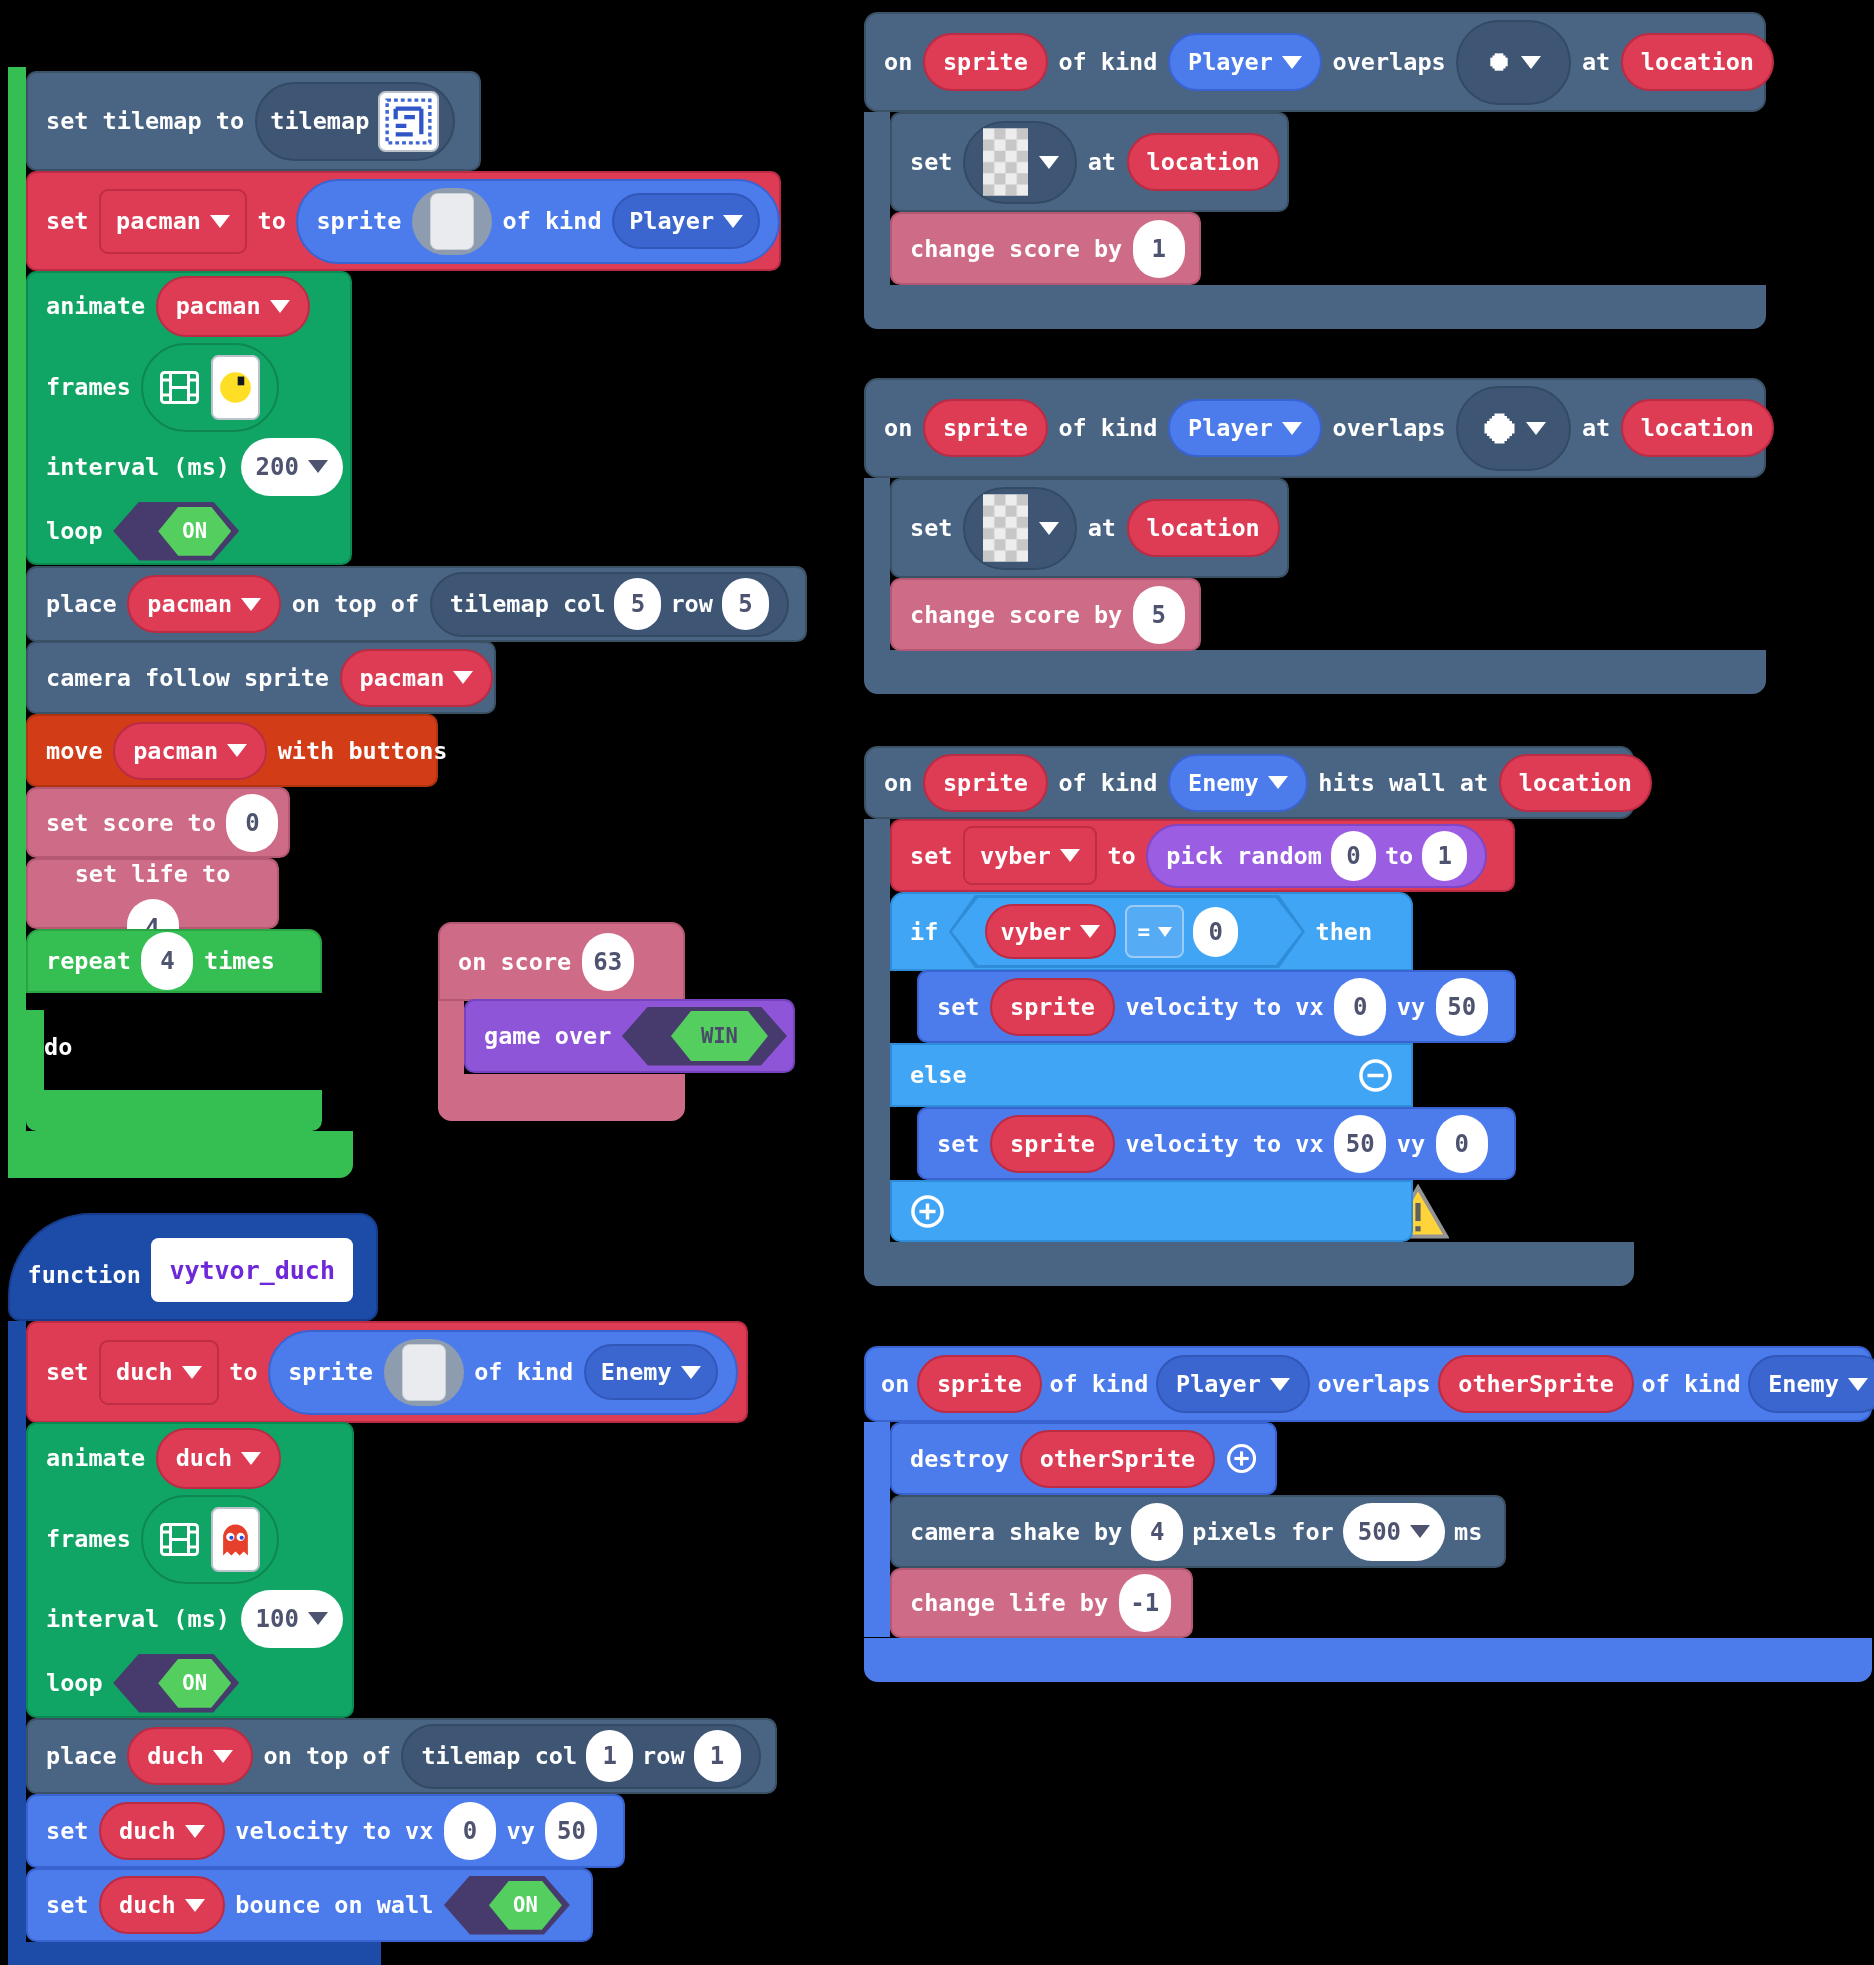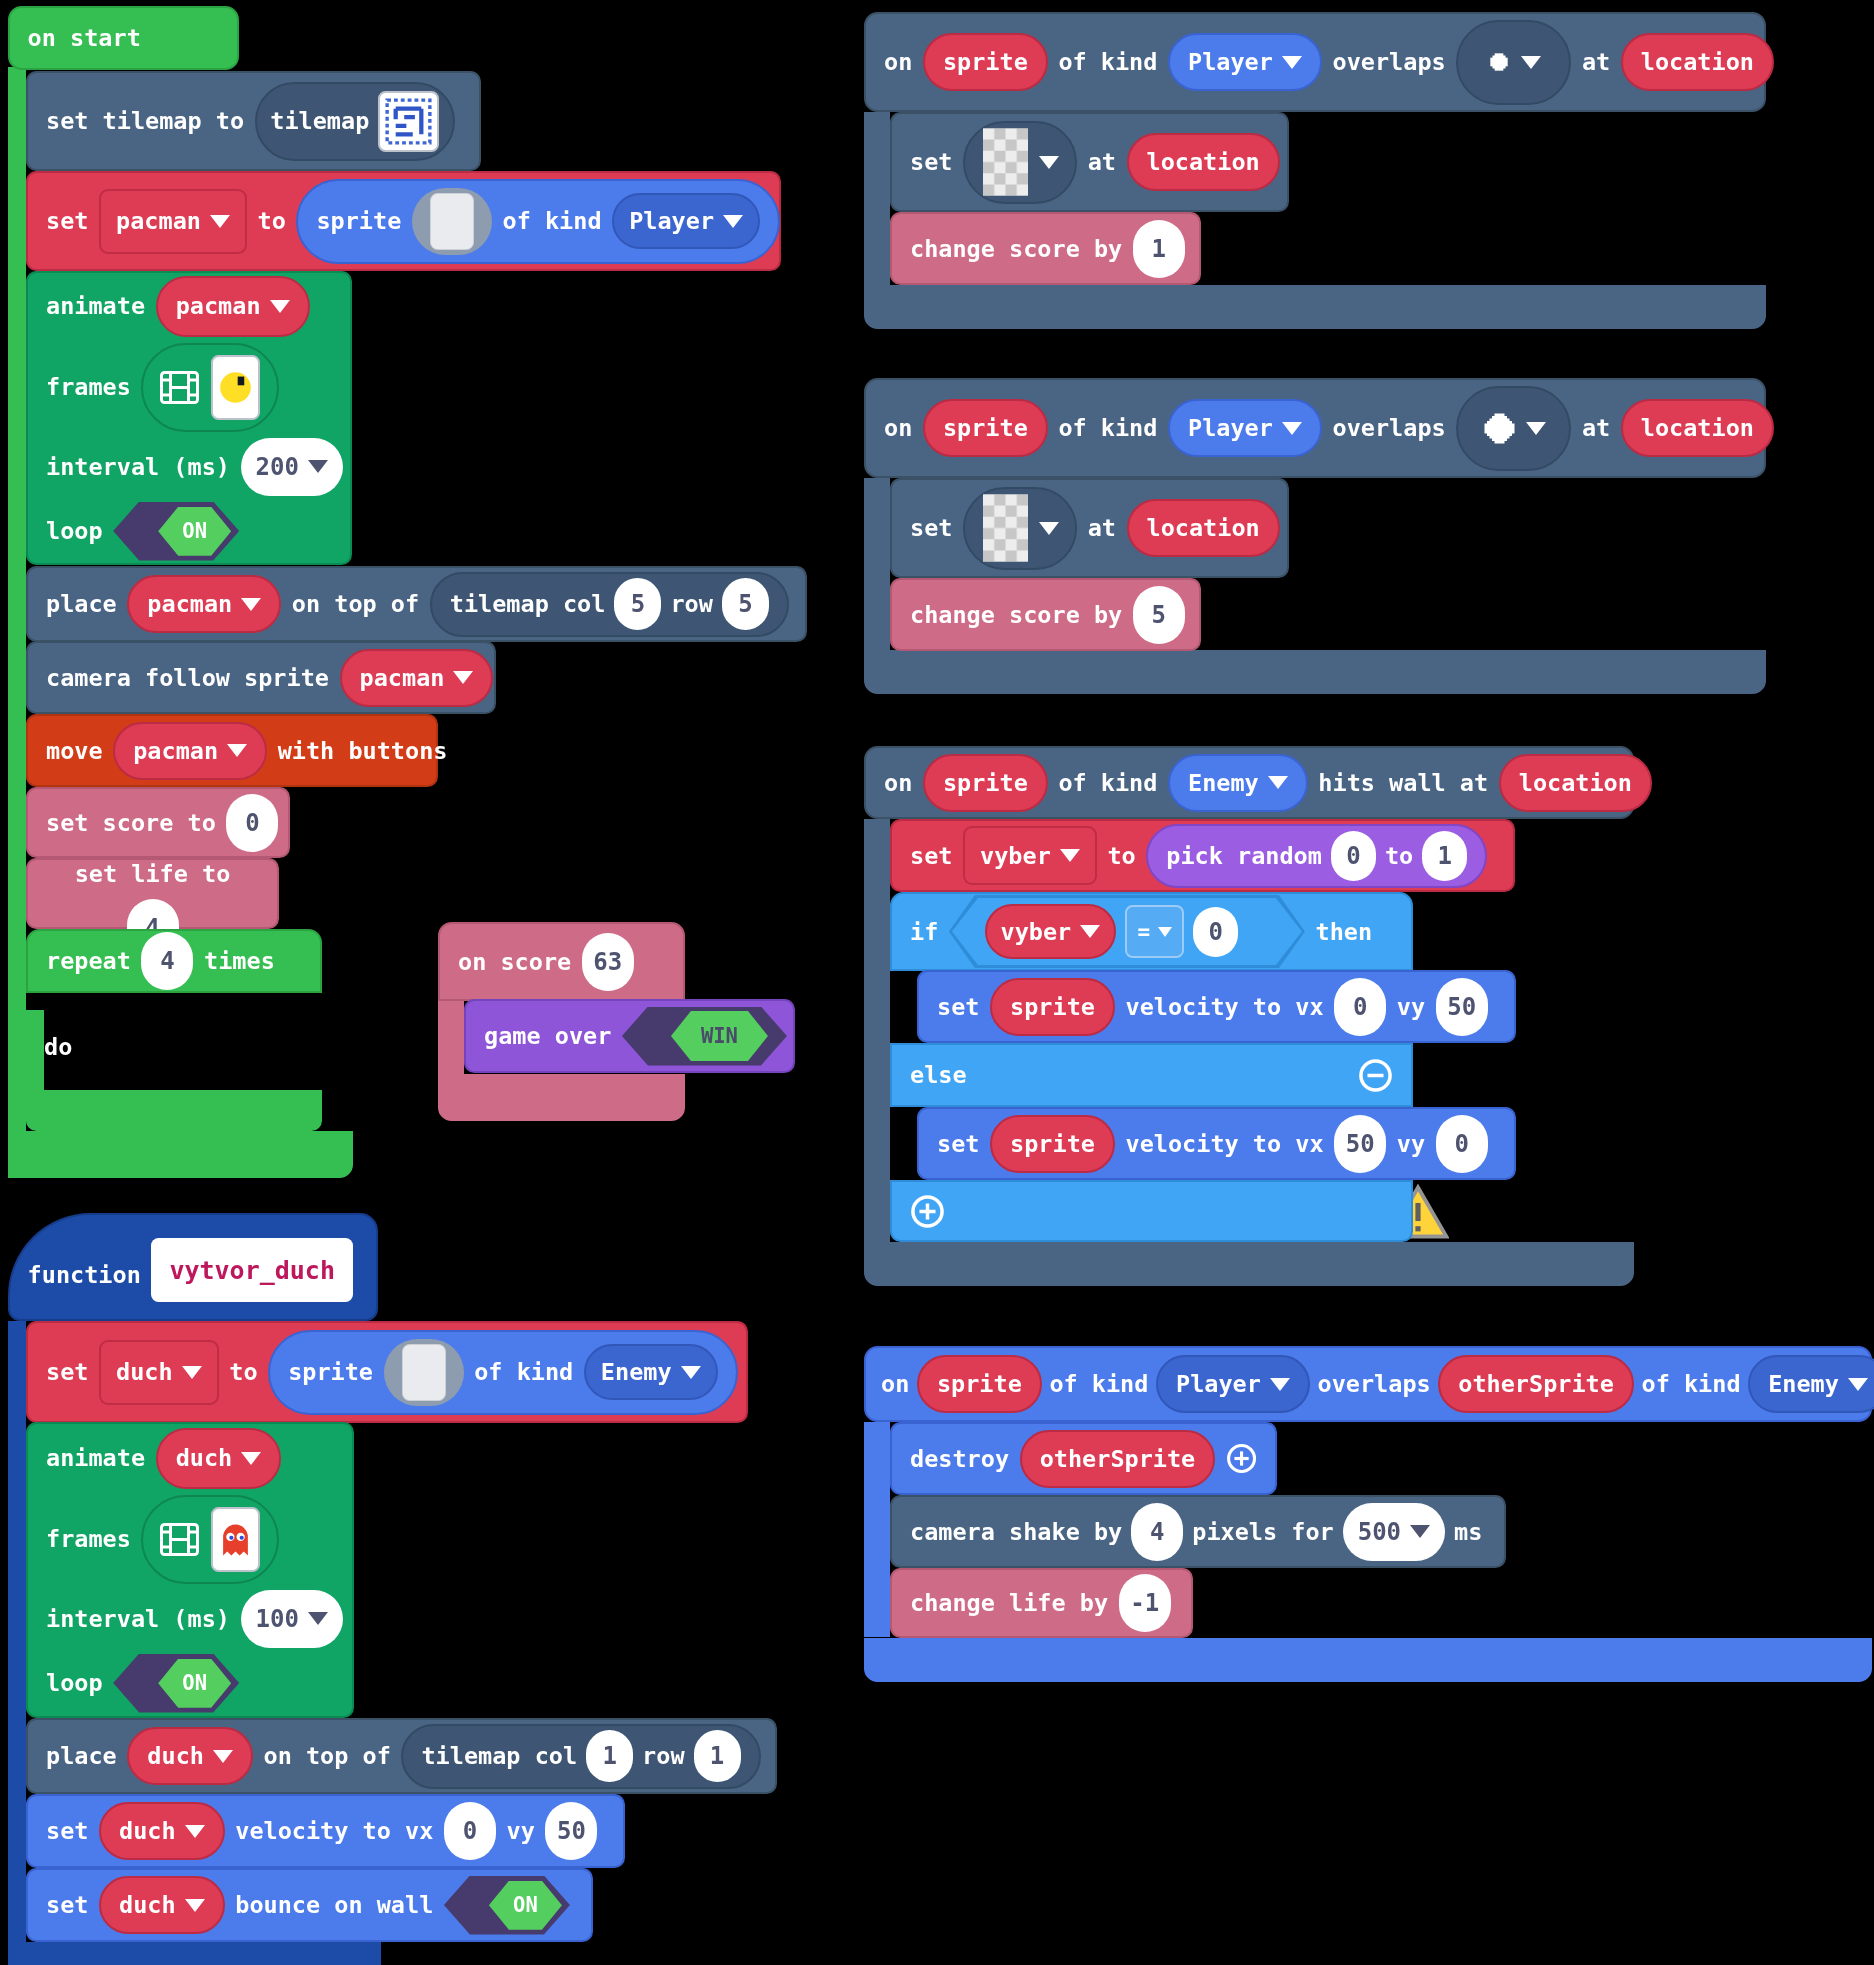--- a/index.html
+++ b/index.html
@@ -50,34 +50,31 @@
   .track{position:absolute;inset:0;background:#473A6D;}
   .knob{position:absolute;background:#54CE5E;display:flex;align-items:center;justify-content:center;
         font-weight:700;color:#fff;clip-path:polygon(20px 0,calc(100% - 20px) 0,100% 50%,calc(100% - 20px) 100%,20px 100%,0 50%);}
   .cond{position:relative;height:73px;flex:none;}
   .chex{position:absolute;inset:0;background:#2E8CD8;}
   .chex2{position:absolute;inset:3px;background:#41A5F5;}
   .crow{position:relative;display:flex;align-items:center;gap:9px;height:100%;padding:0 36px;z-index:1;}
   .opbox{display:inline-flex;align-items:center;gap:7.6px;height:53px;padding:0 10.6px;border-radius:7.6px;
          background:#55ACF5;border:2.3px solid #9CCBF8;box-sizing:border-box;flex:none;}
   .fnname{display:inline-flex;align-items:center;background:#fff;border-radius:7.6px;height:64px;
-          padding:0 18px;font-weight:700;font-size:25px;color:#be185d;flex:none;}
+          padding:0 18px;font-weight:700;font-size:25px;color:#6d28d9;flex:none;}
   .endcap{border-radius:0 0 13.6px 13.6px;}
   .topcap{border-radius:13.6px 13.6px 0 0;}
 </style>
 </head>
 <body>
 
 <div id="canvas">
 
   <div class="part loops" style="left:7.6px;top:67px;width:18px;height:1111px;border:none;"></div>
   <div class="part loops endcap" style="left:7.6px;top:1131px;width:345px;height:47px;border:none;"></div>
-  <div class="blk loops" style="left:7.6px;top:6px;width:231px;height:64px;border-radius:13.6px;">
-    <span class="t">on start</span>
-  </div>
 
   <div class="blk slate" style="left:26px;top:71px;width:455px;height:100px;">
     <span class="t">set tilemap to</span>
     <span class="pill sdark" style="height:79px;padding:0 13.6px;">
       <span class="t">tilemap</span>
       <span class="imgtile" style="width:61px;height:61px;">
         <svg width="47" height="47" viewBox="0 0 22 22">
             <rect x="1" y="1" width="20" height="20" fill="#fff" stroke="#3E66D4" stroke-width="1.6" stroke-dasharray="1.8 1.4"></rect>
             <path d="M5 5 h12 M5 5 v5 M17 5 v12 M5 13 h5 M9 9 h5 M5 17 h8" stroke="#2F55C6" stroke-width="2" fill="none"></path>
           </svg>

